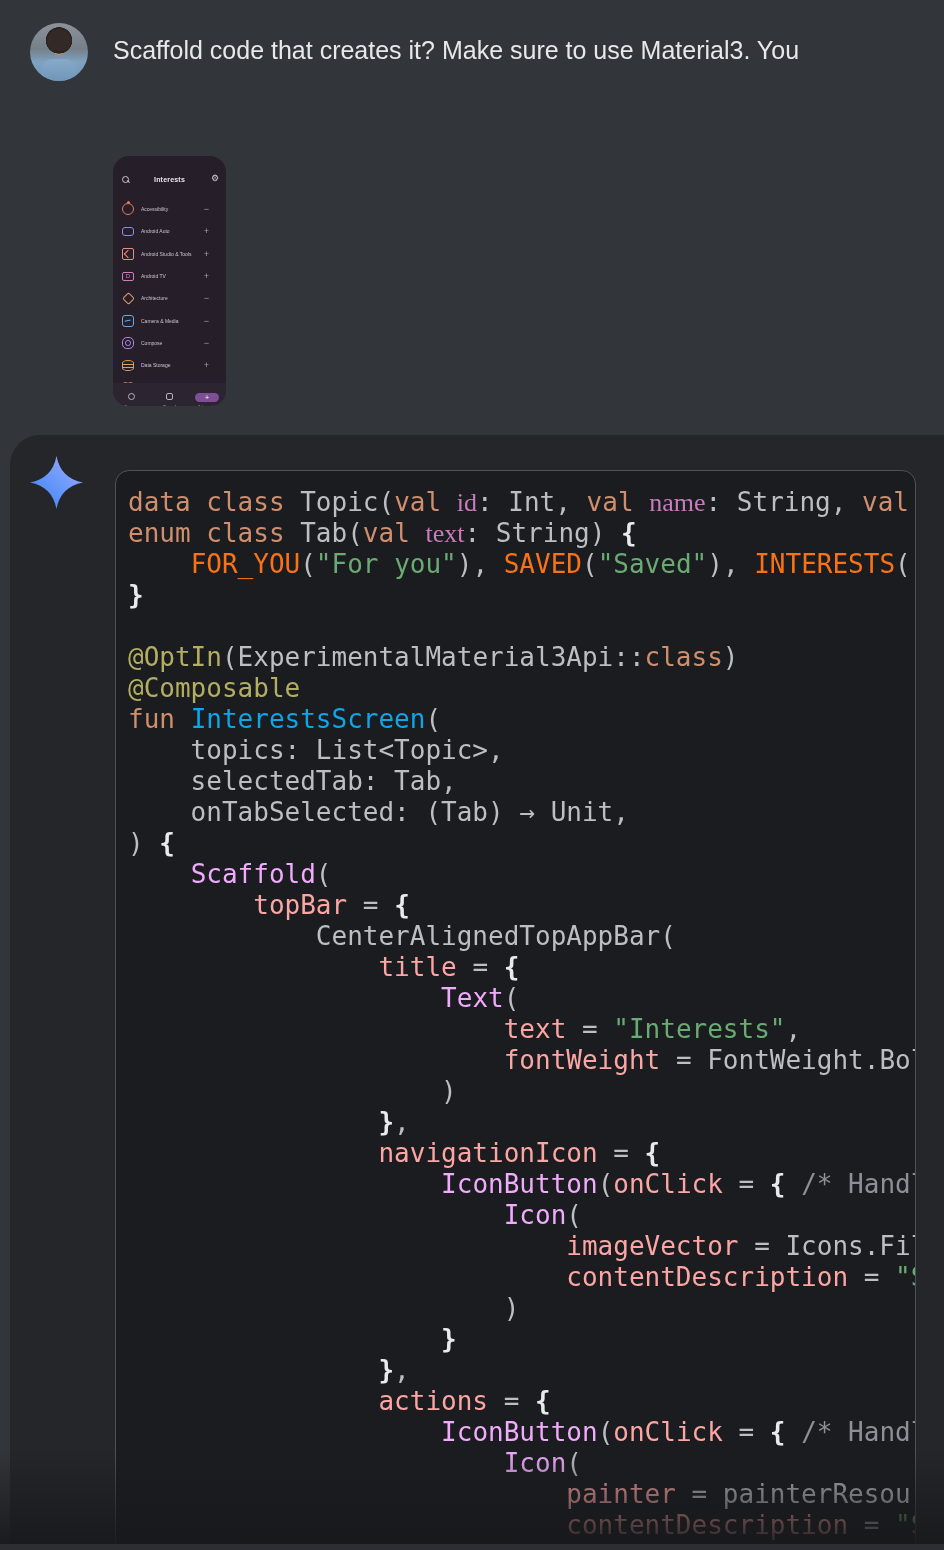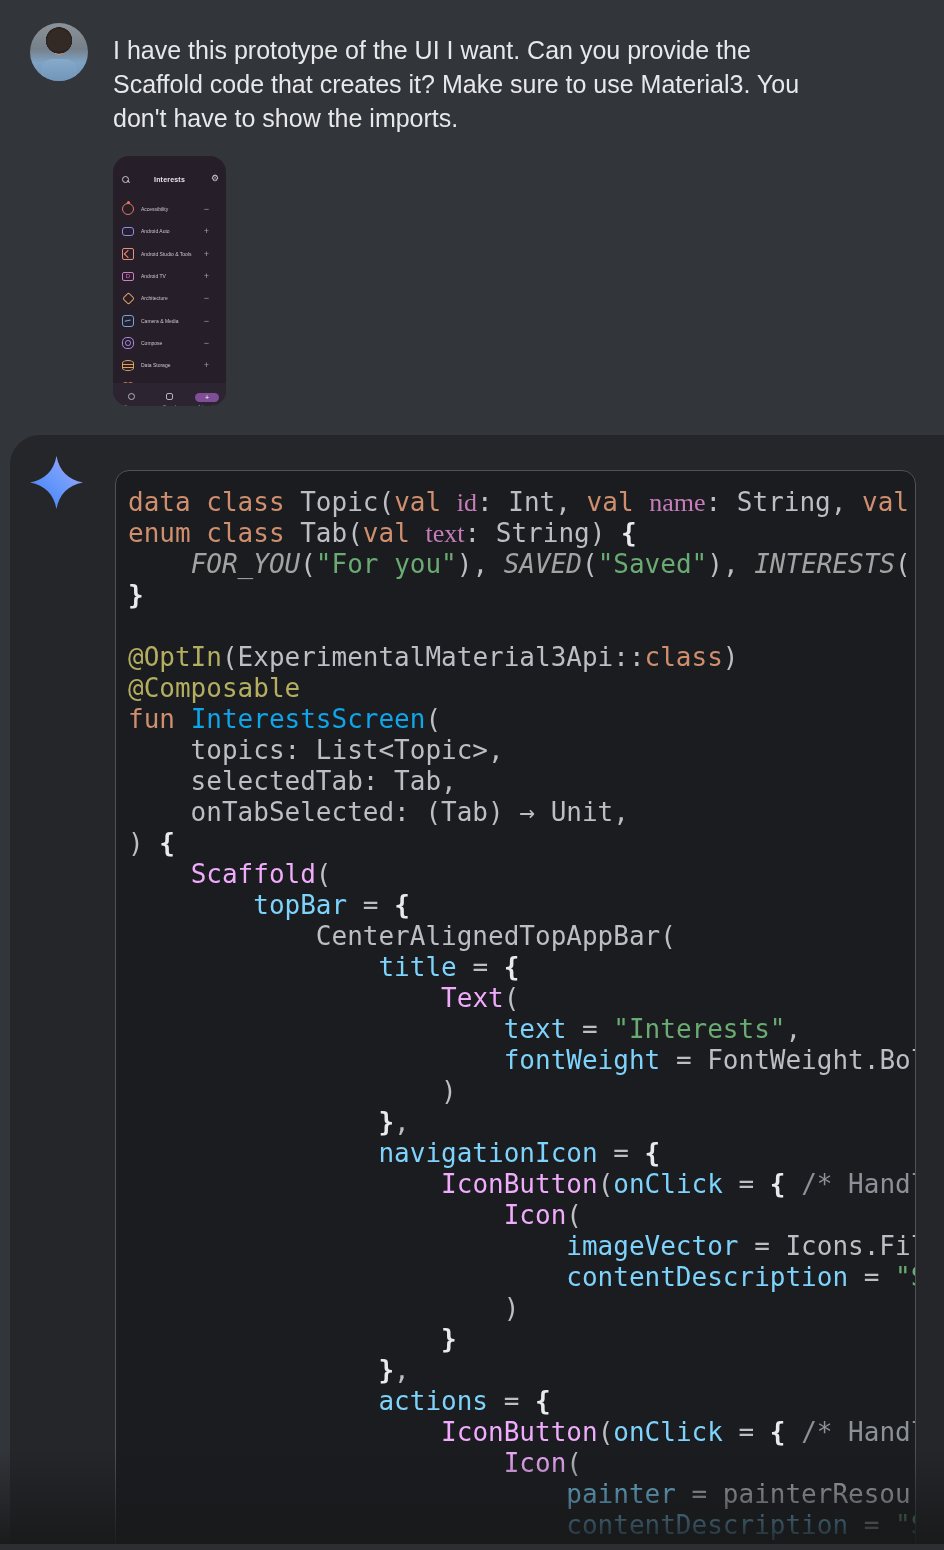--- a/index.html
+++ b/index.html
@@ -78,42 +78,40 @@
   .sparkle { position:absolute; left:30px; top:456px; width:53px; height:53px; }
   .code-block { position:absolute; left:115px; top:470px; width:801px; height:1090px;
     background:#1b1c1f; border:1px solid #4e5157; border-radius:14px; overflow:hidden; }
   .code-pre { padding:16px 0 0 12px; font-family:"DejaVu Sans Mono", monospace;
     font-size:26px; line-height:31px; white-space:pre; color:#bcbec4; }
   .code-line { height:31px; white-space:pre; }
 
   .tk-k { color:#cf8e6d; }
   .tk-t { color:#bcbec4; }
   .tk-p { color:#c77dbb;font-family:Liberation Serif, serif; }
-  .tk-e { color:#a3a3a3; font-style:italic; }
+  .tk-e { color:#f97316; }
   .tk-s { color:#6aab73; }
   .tk-a { color:#b3ae60;text-align:center; }
   .tk-f { color:#0ea5e9; }
   .tk-c { color:#f0abfc; }
-  .tk-n { color:#7dd3fc; }
+  .tk-n { color:#fca5a5; }
   .tk-m { color:#8c9097; }
   .tk-b { color:#e8eaed; font-weight:600; }
 
   .bottom-fade { position:absolute; left:0; right:0; bottom:6px; height:95px;
     background:linear-gradient(to bottom, rgba(24,25,27,0), rgba(24,25,27,0.92)); pointer-events:none; }
   .bottom-strip { position:absolute; left:0; right:0; bottom:0; height:6px; background:#2c2e32; }
 </style>
 </head>
 <body>
 
 <div class="user-row">
   <div class="avatar"></div>
   <div class="msg" id="msg-lines">
-      <div>I have this prototype of the UI I want. Can you provide the</div>
       <div>Scaffold code that creates it? Make sure to use Material3. You</div>
-      <div>don't have to show the imports.</div>
     </div>
 
   <div class="thumb">
     <div class="p-topbar">
       <span class="search-icon"></span>
       <div class="p-title">Interests</div>
       <span class="gear-icon">⚙</span>
     </div>
     <div class="p-list" id="topic-list">
         <div class="p-row">

